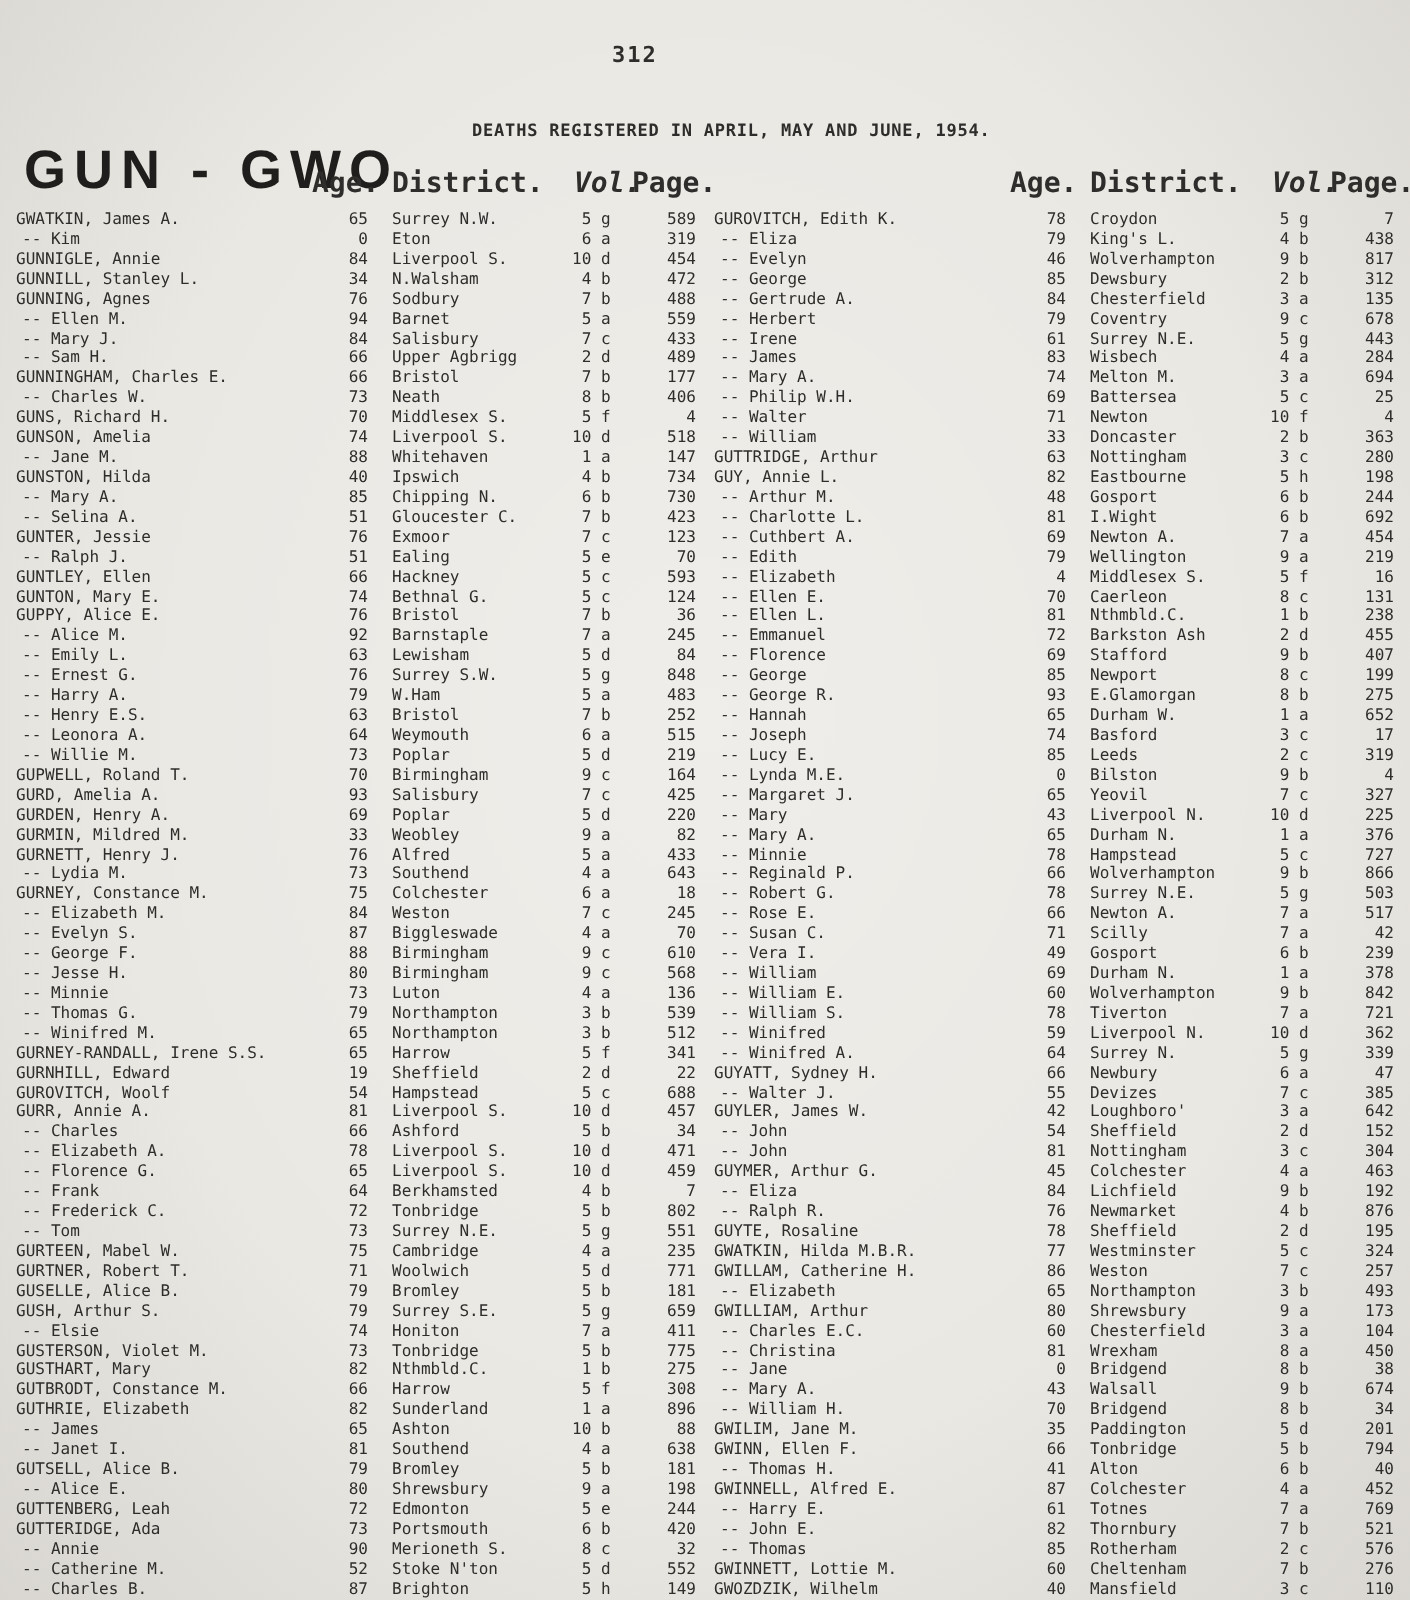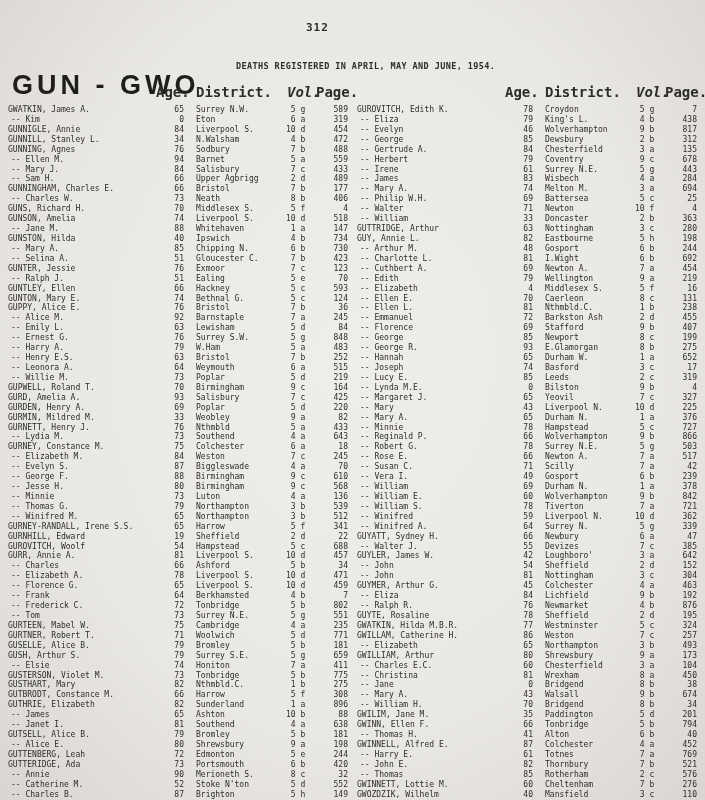--- a/index.html
+++ b/index.html
@@ -324,21 +324,21 @@
         <span class="c-age">33</span>
         <span class="c-gap"></span>
         <span class="c-district">Weobley</span>
         <span class="c-vol"> 9 a</span>
         <span class="c-page">82</span>
       </div>
       <div class="row">
         <span class="c-name">GURNETT, Henry J.</span>
         <span class="c-age">76</span>
         <span class="c-gap"></span>
-        <span class="c-district">Nthmbld</span>
+        <span class="c-district">Alfred</span>
         <span class="c-vol"> 5 a</span>
         <span class="c-page">433</span>
       </div>
       <div class="row">
         <span class="c-name cont">-- Lydia M.</span>
         <span class="c-age">73</span>
         <span class="c-gap"></span>
         <span class="c-district">Southend</span>
         <span class="c-vol"> 4 a</span>
         <span class="c-page">643</span>

